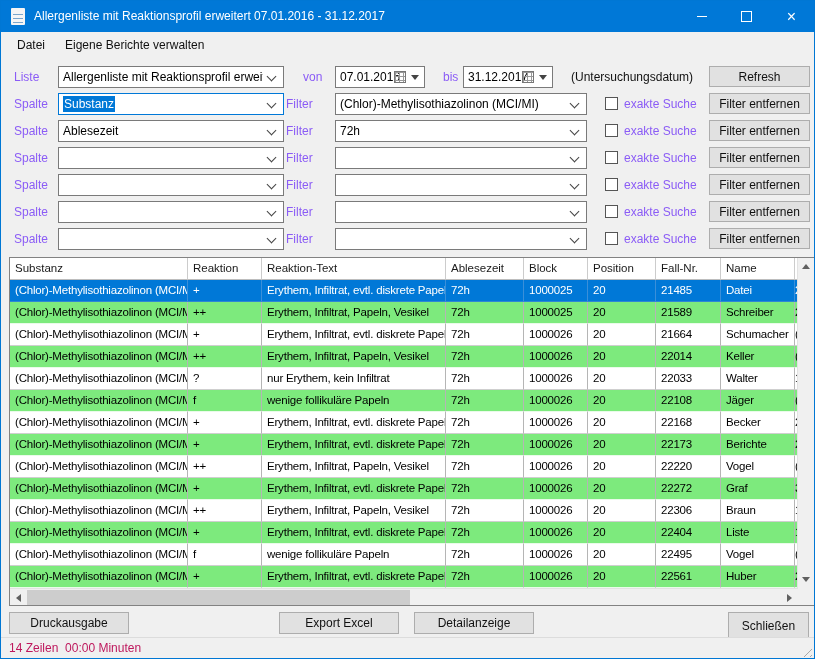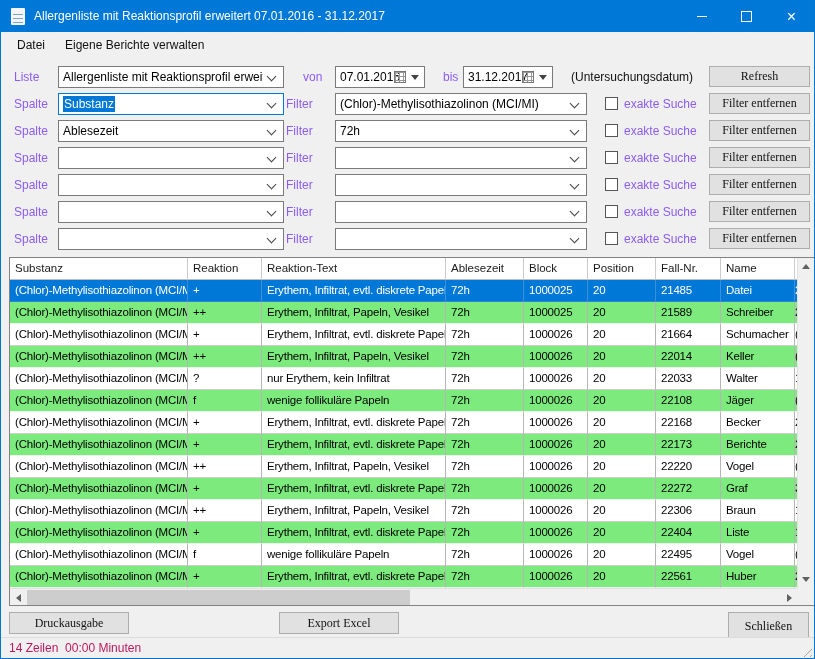--- a/index.html
+++ b/index.html
@@ -38,21 +38,21 @@
   .datebox{position:absolute;box-sizing:border-box;height:22px;background:#fff;border:1px solid #7a7a7a;}
   .date1{left:334px;width:90px;}
   .date2{left:462px;width:90px;}
   .date-text{position:absolute;left:4px;line-height:20px;}
   .cal-icon{position:absolute;right:18px;top:4px;width:12px;height:12px;box-sizing:border-box;border:1px solid #777;
     background-image:repeating-linear-gradient(to right,#999 0 1px,transparent 1px 4px),repeating-linear-gradient(to bottom,#999 0 1px,transparent 1px 4px);}
   .tri{position:absolute;right:5px;top:8px;width:0;height:0;border-left:4px solid transparent;border-right:4px solid transparent;border-top:5px solid #444;}
   .l-hint{left:570px;color:#111;}
   .checkbox{position:absolute;left:604px;top:4px;width:13px;height:13px;box-sizing:border-box;background:#fff;border:1px solid #555;}
   .l-exakte{left:623px;}
-  .btn{position:absolute;box-sizing:border-box;background:#e1e1e1;border:1px solid #adadad;font-family:Liberation Serif, serif;font-size:12px;color:#111;text-align:center;padding:0;}
+  .btn{position:absolute;box-sizing:border-box;background:#e1e1e1;border:1px solid #adadad;font-family:Liberation Sans, sans-serif;font-size:12px;color:#111;text-align:center;padding:0;}
   .row-btn{left:708px;top:0;width:101px;height:21px;}
 
   
   .tablebox{position:absolute;left:8px;top:256px;width:806px;height:349px;box-sizing:border-box;border:1px solid #828282;background:#fff;}
   .tbl-inner{position:absolute;inset:0;overflow:hidden;}
   .thead{position:absolute;left:0;top:0;height:22px;display:flex;background:#fff;}
   .h{box-sizing:border-box;height:22px;line-height:21px;padding-left:5px;border-right:1px solid #cccccc;border-bottom:1px solid #bdbdbd;white-space:nowrap;overflow:hidden;font-size:11.5px;color:#1a1a1a;background:#fff;}
   .rows{position:absolute;left:0;top:22px;}
   .trow{display:flex;height:22px;}
   .c{box-sizing:border-box;height:22px;line-height:21px;padding-left:5px;border-right:1px solid #b5b5b5;border-bottom:1px solid #cfcfcf;white-space:nowrap;overflow:hidden;font-size:11.5px;letter-spacing:-0.2px;}
@@ -433,20 +433,21 @@
         <div class="h-right">
             <span class="arr-right"></span>
           </div>
       </div>
       <div class="sb-corner"></div>
     </div>
   </div>
 
   <button class="btn fbtn fb0">Druckausgabe</button>
   <button class="btn fbtn fb2">Export Excel</button>
+  <button class="btn fbtn fb3">Detailanzeige</button>
   <button class="btn close-btn">Schließen</button>
 
   <div class="statusbar">
     <span class="status-text">14 Zeilen  00:00 Minuten</span>
     <span class="grip"></span>
   </div>
 
 </div>
 
 </body></html>

